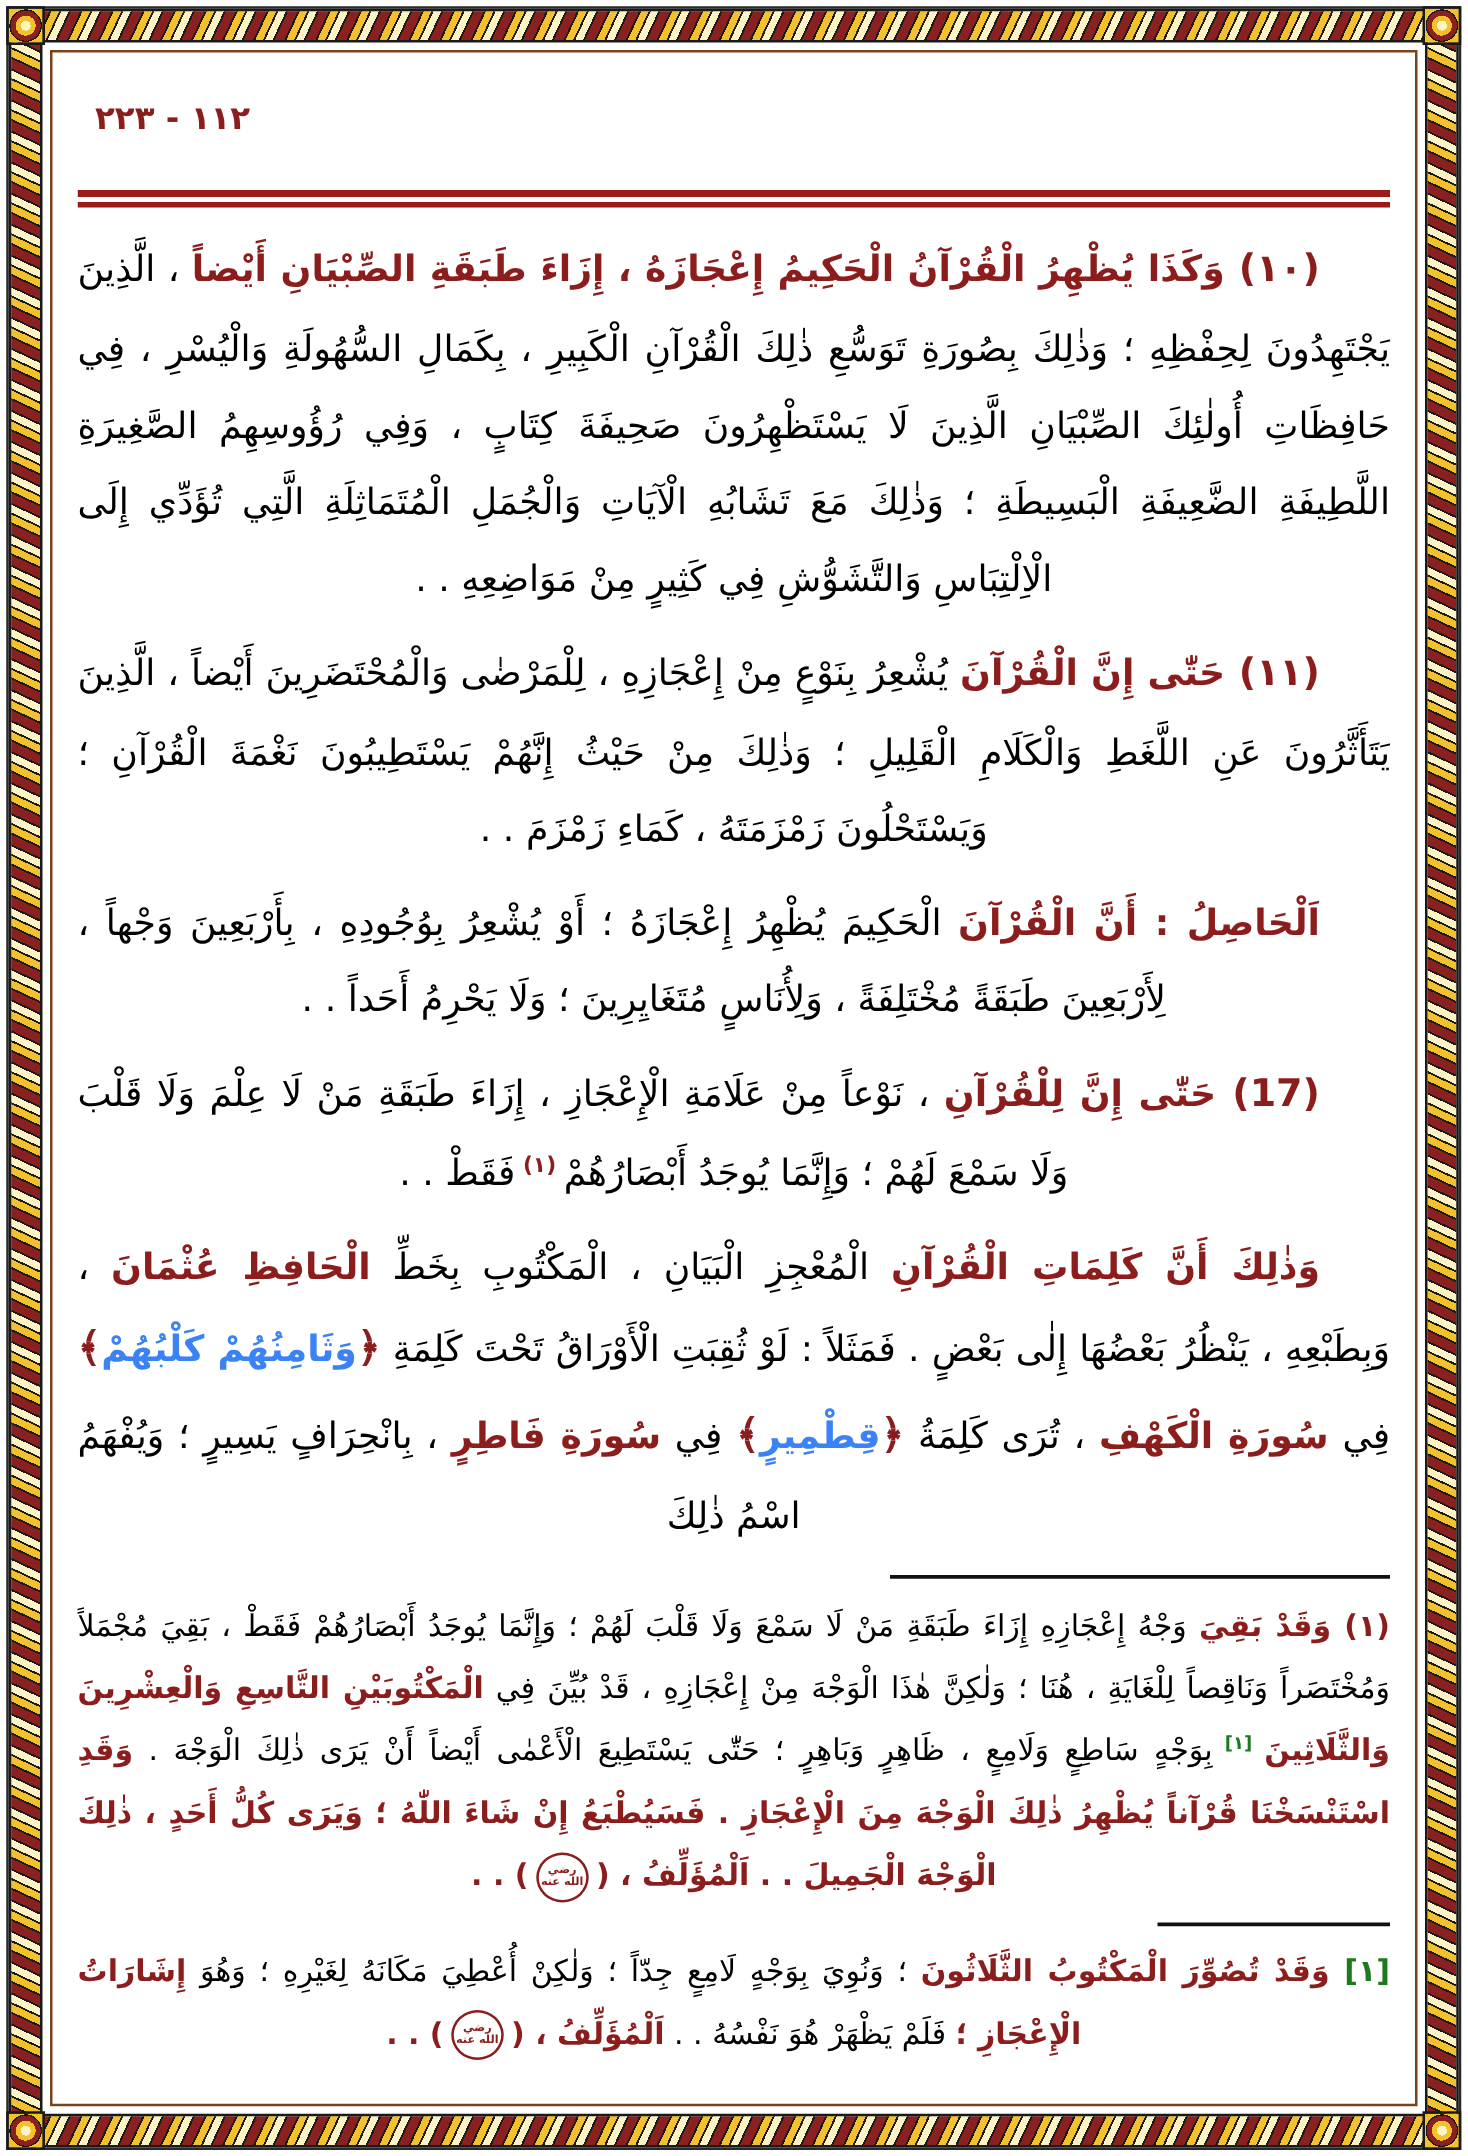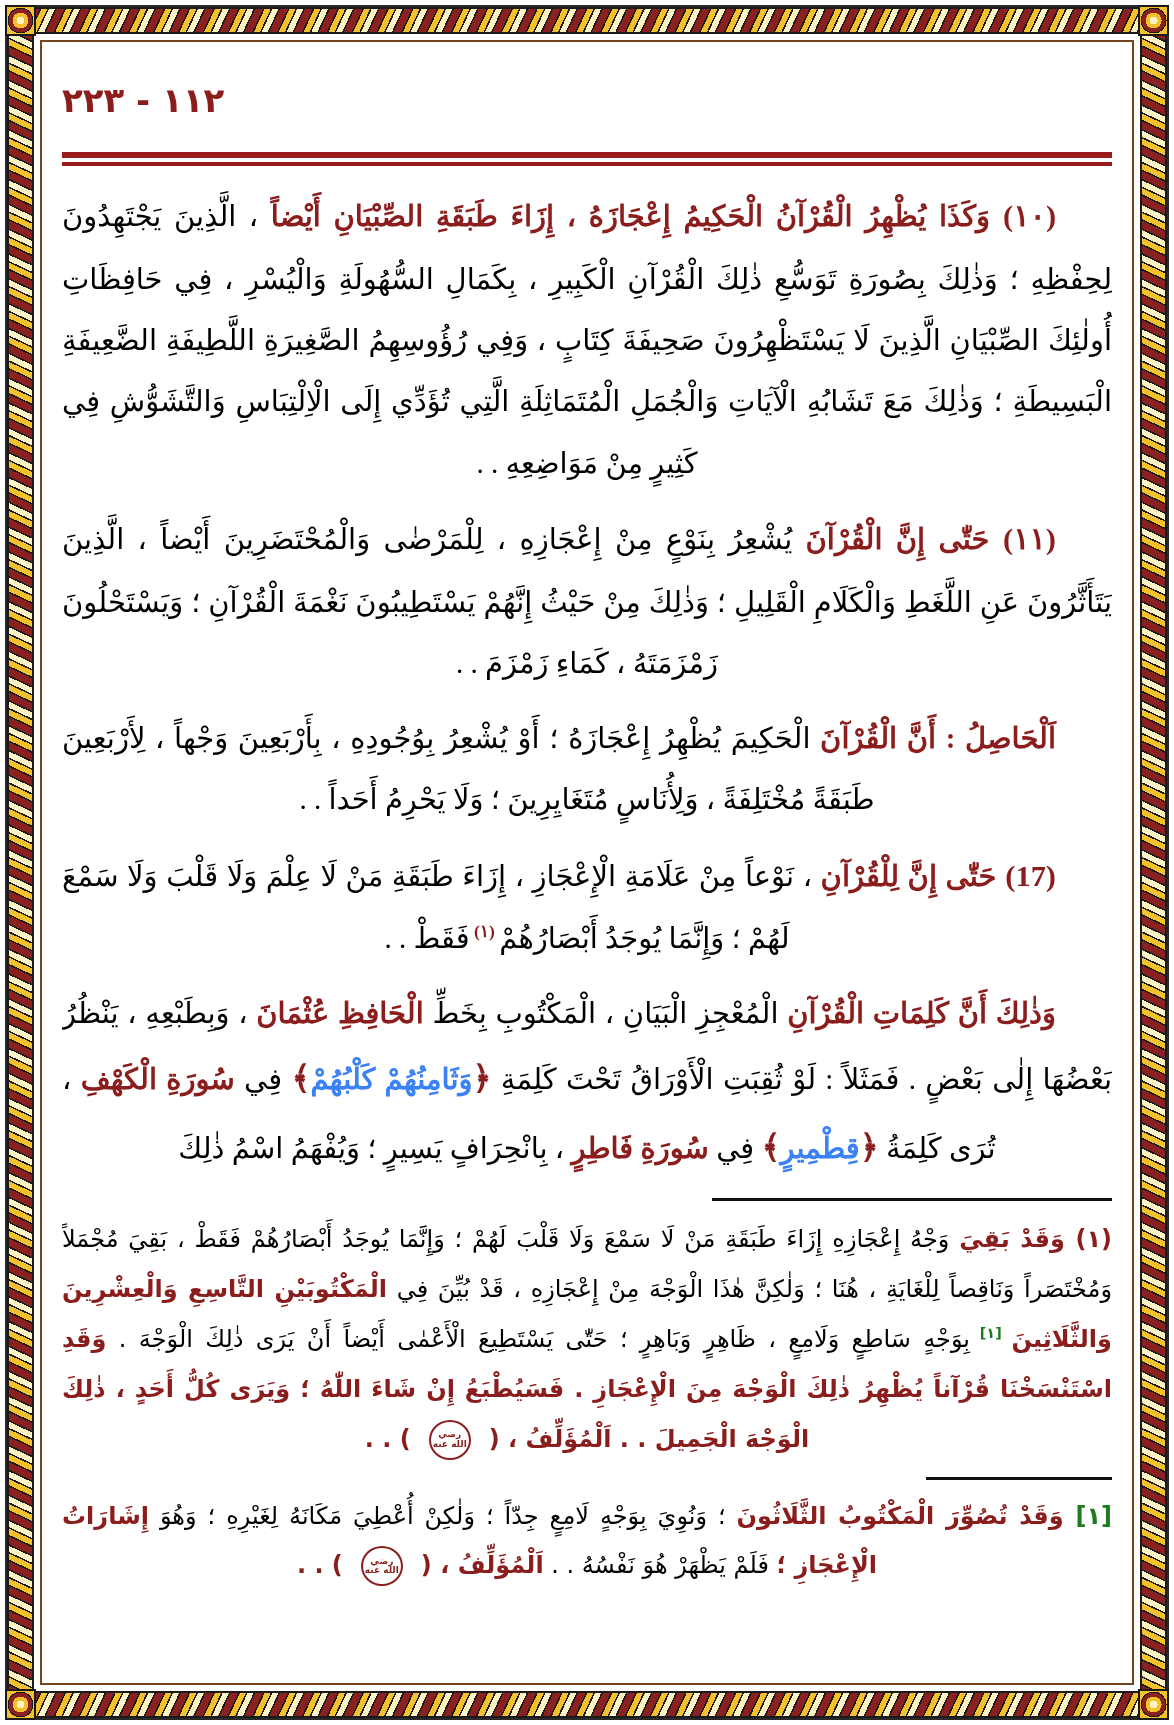--- a/index.html
+++ b/index.html
@@ -43,38 +43,37 @@
   .corner-bl { bottom:5px; left:5px; } .corner-br { bottom:5px; right:5px; }
   .inner-line { position:absolute; inset:40px; border:2px solid #74451F; pointer-events:none; }
 
   
   .content {
     position:absolute; top:56px; right:62px; left:62px; bottom:44px;
     overflow:hidden;
   }
   .header { position:relative; height:72px; margin-top:14px; }
   .page-numbers {
-    position:absolute; left:0; top:10px;
-    font-size:34px; font-weight:bold; color:#8B1D1D; letter-spacing:2px;
+    position:absolute; left:14px; top:10px;
+    font-size:26px; font-weight:bold; color:#8B1D1D; letter-spacing:2px;
   }
   .title {
     text-align:center; font-size:37px; font-weight:bold; color:#8B1D1D;
   }
   .rule-double {
     height:14px; margin-top:10px;
     background: linear-gradient(to bottom, #9B1B1B 0 6px, #ffffff 6px 10px, #9B1B1B 10px 14px);
   }
 
   .main { margin-top:18px; }
   .para {
     font-size:29px; line-height:2.12; color:#000;
     text-align:justify; text-align-last:center;
     text-indent:56px;
     margin-bottom:13px;
-    font-family:Liberation Serif, serif;
   }
   .seg { white-space:pre-wrap; }
   .red   { color:#8B1D1D; font-weight:bold; }
   .blue  { color:#3b82f6; font-weight:bold; }
   .green { color:#1E7A1E; font-weight:bold; }
   .marker  { font-size:1.05em; }
   .bracket { font-size:1.12em; }
   .sup { vertical-align:super; font-size:0.60em; }
 
   .fn-rule { height:3px; background:#101010; margin-left:auto; margin-right:0; }
@@ -84,21 +83,21 @@
   .fnote {
     font-size:24px; line-height:2.08; color:#000;
     text-align:justify; text-align-last:center;
     margin-bottom:6px;
   }
   .seal {
     display:inline-flex; align-items:center; justify-content:center;
     width:42px; height:40px; border:2px solid #8B1D1D; border-radius:50%;
     color:#8B1D1D; font-size:9px; line-height:1.05; font-weight:bold;
     text-align:center; vertical-align:middle; padding:2px; overflow:hidden;
-    margin:0 18px;
+    margin:0 6px;
   }
 </style>
 </head>
 <body>
 
 <div class="outer-line"></div>
 <div class="frame-strip frame-top"></div>
 <div class="frame-strip frame-bottom"></div>
 <div class="frame-strip frame-left"></div>
 <div class="frame-strip frame-right"></div>

